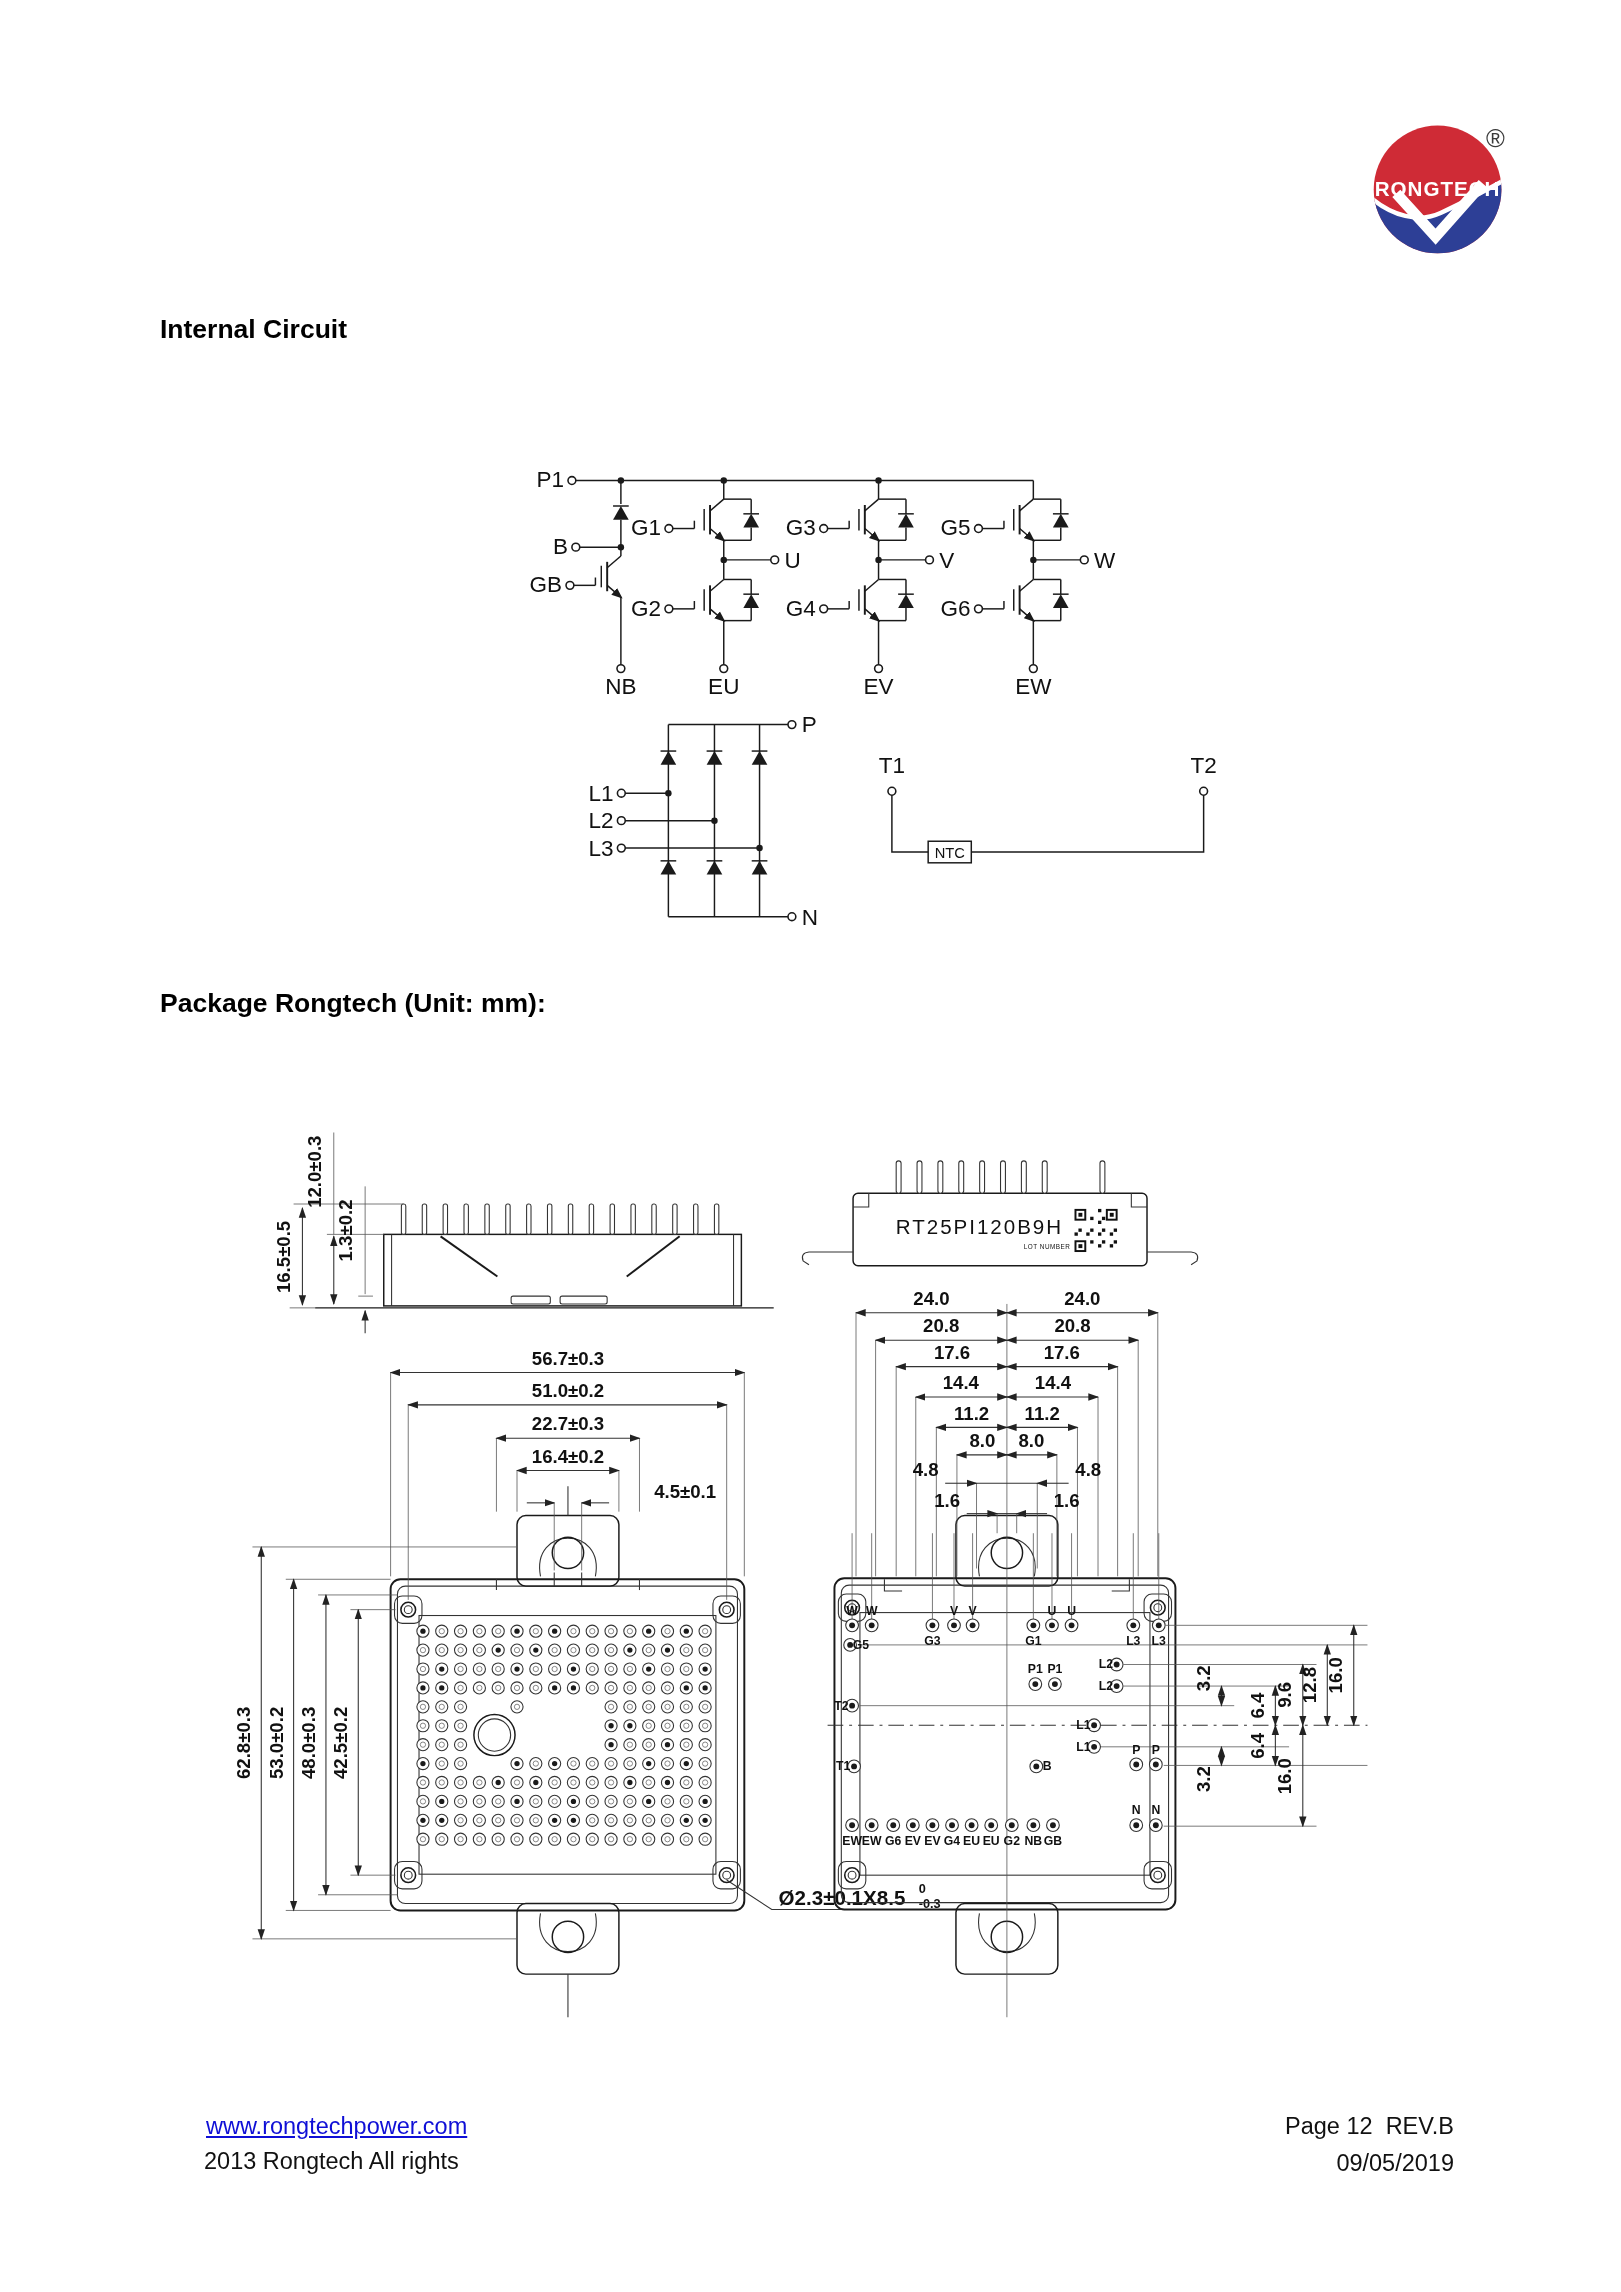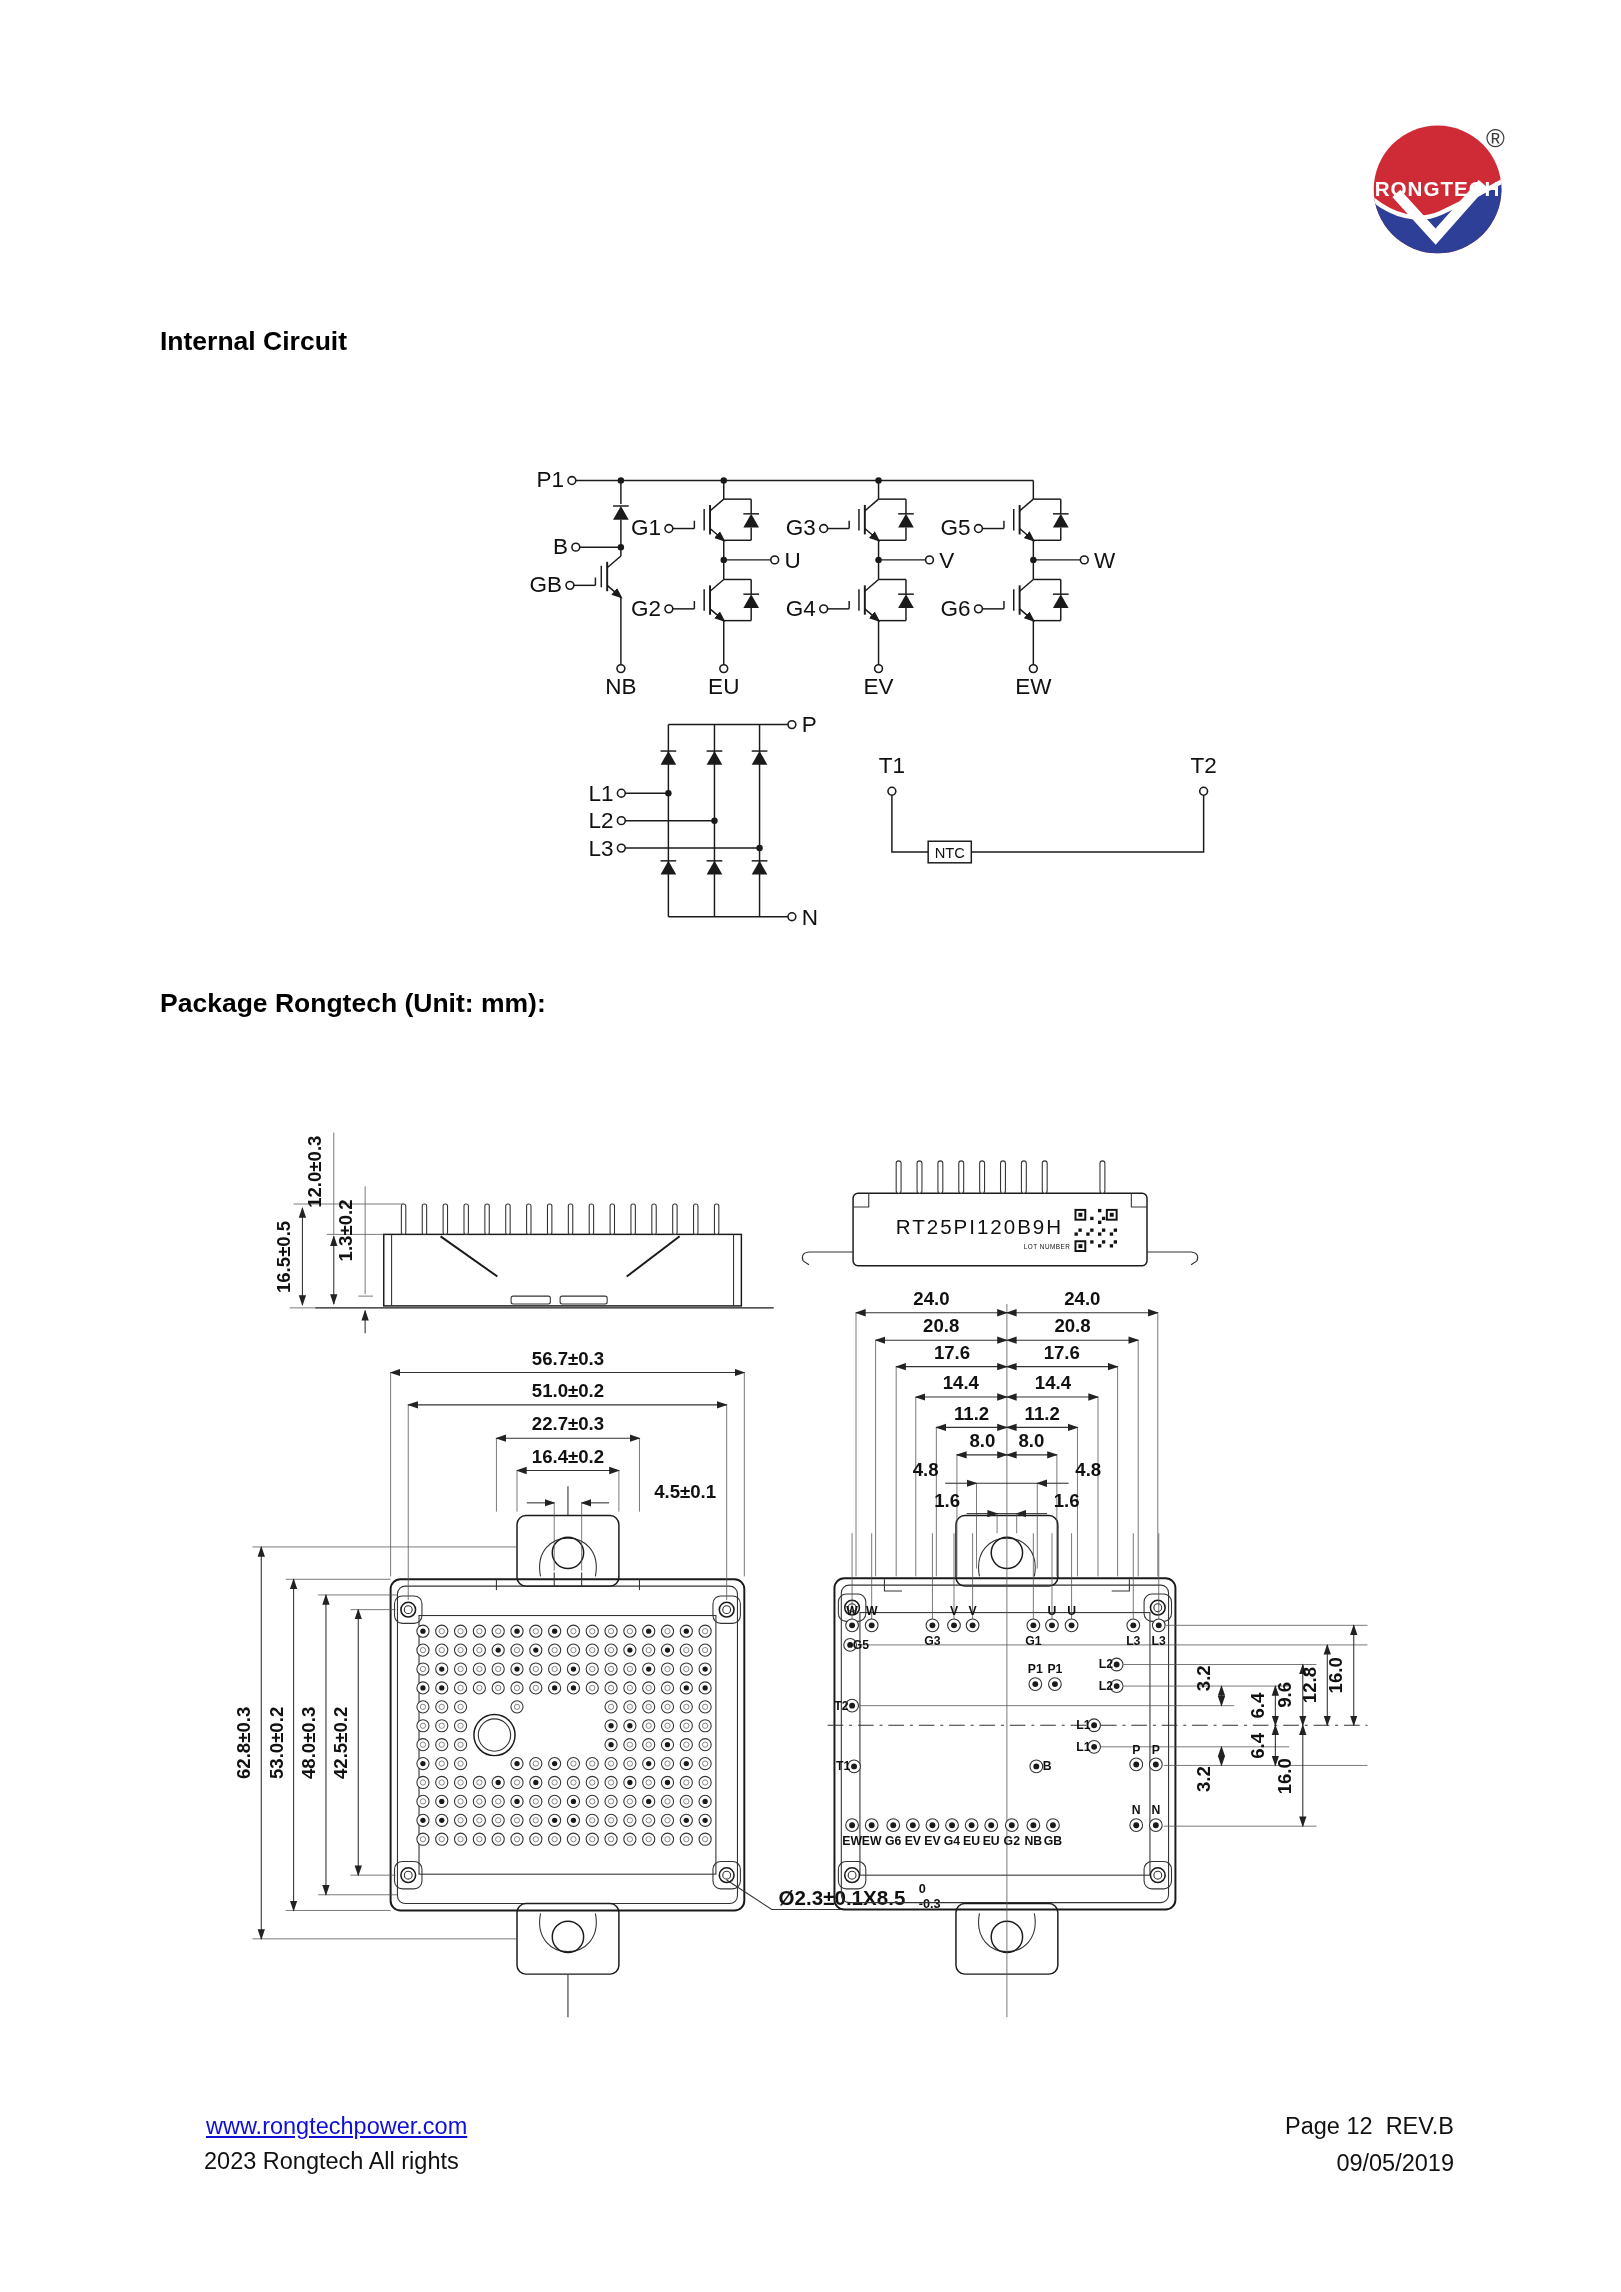--- a/index.html
+++ b/index.html
@@ -40,21 +40,21 @@
     <circle cx="81" cy="93" r="65" fill="#cf2b36"></circle>
     <g clip-path="url(#lc)">
       <path d="M10,99 C35,121 62,127 84,117 C108,106 128,95 150,83 L150,160 L10,160 Z" fill="#2d3f96"></path>
       <path d="M10,99 C35,121 62,127 84,117 C108,106 128,95 150,83" fill="none" stroke="#fff" stroke-width="4.5"></path>
       <path d="M39,97 L79,141 L127,87" fill="none" stroke="#fff" stroke-width="11"></path>
     </g>
     <text x="81" y="100" font-size="21" font-weight="bold" fill="#ffffff" text-anchor="middle" letter-spacing="1">RONGTECH</text>
     <text x="140" y="50" font-size="26" fill="#3a3a3a" text-anchor="middle">®</text>
   </svg>
 
-  <div class="abs h1" style="left:160px;top:326px">Internal Circuit</div>
+  <div class="abs h1" style="left:160px;top:314px">Internal Circuit</div>
   <div class="abs h1" style="left:160px;top:988px">Package Rongtech (Unit: mm):</div>
 
   <svg class="abs" style="left:519px;top:407px" width="627" height="294" viewBox="530 415 640 300">
     <defs>
       <marker id="tri" viewBox="0 0 10 10" refX="8" refY="5" markerWidth="7.5" markerHeight="7.5" orient="auto">
         <path d="M0,1 L10,5 L0,9 z" fill="#1a1a1a"></path>
       </marker>
     </defs>
 
     <g>
@@ -1009,17 +1009,17 @@
           <circle cx="1075" cy="1862" r="6.5" class="ring"></circle>
           <circle cx="1075" cy="1862" r="3" class="dot"></circle>
           <text x="1075" y="1882" class="pl" text-anchor="middle">GB</text>
         </g>
     </g>
   </svg>
 
   <div class="abs footer-l" style="left:162px;top:2113px">
     <span class="lnk">www.rongtechpower.com</span>
   </div>
-  <div class="abs footer-l" style="left:160px;top:2148px">2023 Rongtech All rights</div>
+  <div class="abs footer-l" style="left:160px;top:2148px">2013 Rongtech All rights</div>
   <div class="abs footer-r" style="right:167px;top:2113px">Page 12  REV.B</div>
   <div class="abs footer-r" style="right:167px;top:2150px">09/05/2019</div>
 </div>
 
 
 </body></html>

